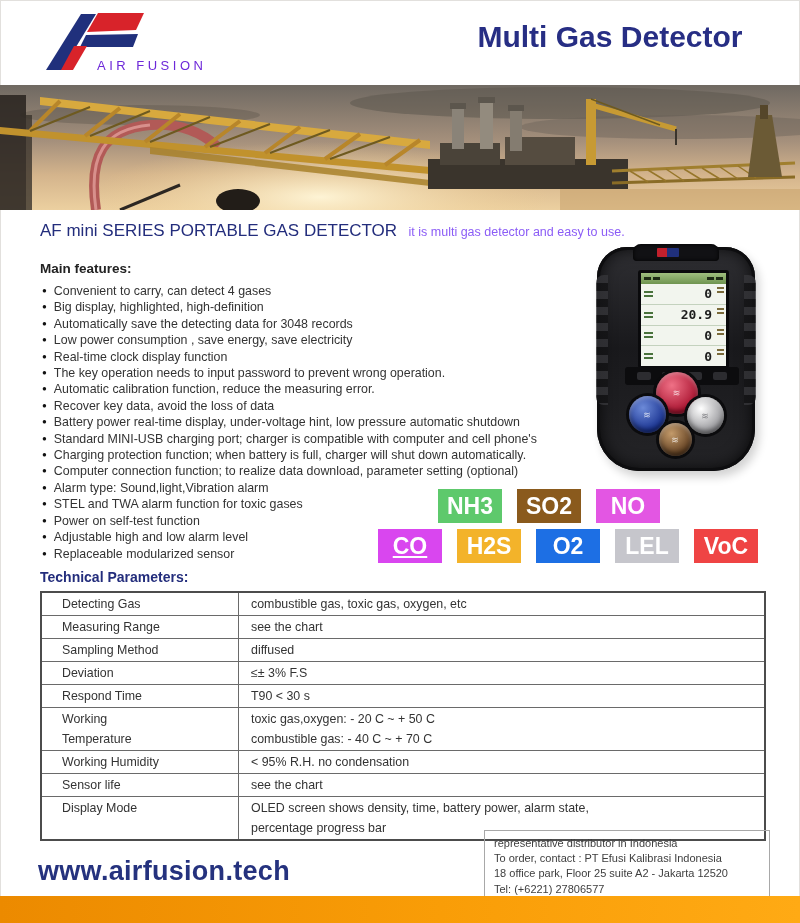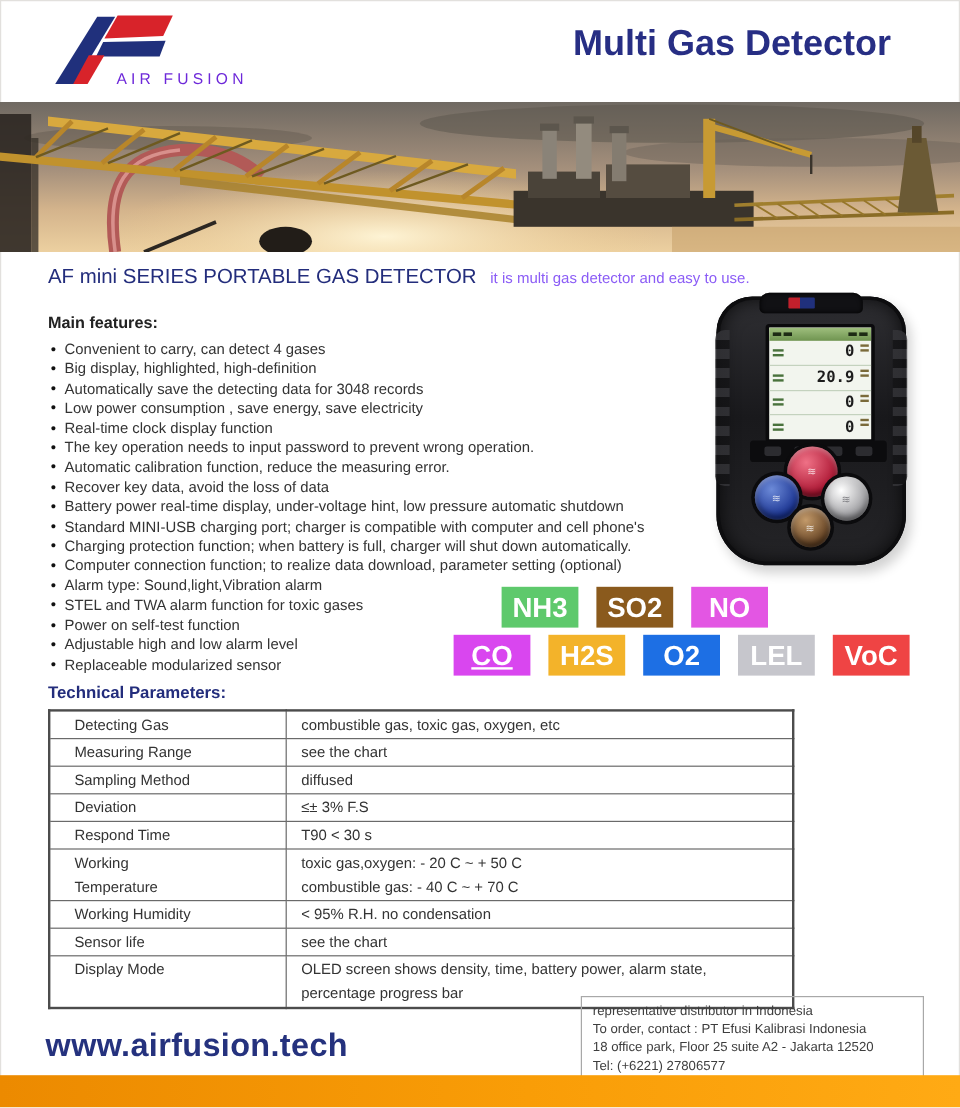--- a/index.html
+++ b/index.html
@@ -73,21 +73,21 @@
 
   
   .badges-row { position:absolute; display:flex; gap:15px; }
   .badges-row1 { left:418px; top:489px; }
   .badges-row2 { left:378px; top:529px; }
   .gas-badge { height:34px; min-width:48px; padding:0 8px; display:flex; align-items:center;
     justify-content:center; color:#fff; font-size:23px; font-weight:bold; line-height:1; }
 
   
   .tech-title { position:absolute; left:40px; top:569px; font-size:14px; font-weight:bold; color:#232d7c; }
-  .tech-table { position:absolute; left:40px; top:591px; width:622px; border-collapse:collapse;
+  .tech-table { position:absolute; left:40px; top:591px; width:726px; border-collapse:collapse;
     border:2px solid #4c4c4c; }
   .tech-table td { border:1px solid #6a6a6a; font-size:12.4px; color:#333;
     vertical-align:middle; }
   .tech-table td.param { width:168px; padding:1px 8px 1px 20px; }
   .tech-table td.value { padding:1px 8px 1px 12px;margin-top:20px; }
   .tech-table .cell-line { line-height:20px; height:20px; white-space:nowrap; }
 
   
   .distributor-box { position:absolute; left:484px; top:830px; width:266px;
     border:1px solid #a8a8a8; padding:5px 9px 7px; font-size:11px; line-height:15.2px; color:#3e3e3e; }
@@ -338,21 +338,21 @@
         <i></i>
         <i></i>
     </div>
     <div class="dbtn dbtn-red">≋</div>
     <div class="dbtn dbtn-blue">≋</div>
     <div class="dbtn dbtn-silver">≋</div>
     <div class="dbtn dbtn-bronze">≋</div>
   </div>
 
   <div class="badges-row badges-row1" id="badges-row1">
-      <div class="gas-badge" style="background: rgb(94, 201, 108);">NH3</div>
+      <div class="gas-badge" style="background: rgb(94, 201, 108); margin-left: 20px;">NH3</div>
       <div class="gas-badge" style="background: rgb(138, 90, 29);">SO2</div>
       <div class="gas-badge" style="background: rgb(227, 86, 227);">NO</div>
     </div>
   <div class="badges-row badges-row2" id="badges-row2">
       <div class="gas-badge" style="background: #d946ef; text-decoration: underline;">CO</div>
       <div class="gas-badge" style="background: rgb(243, 179, 42);">H2S</div>
       <div class="gas-badge" style="background: rgb(29, 111, 228);">O2</div>
       <div class="gas-badge" style="background: rgb(198, 198, 204);">LEL</div>
       <div class="gas-badge" style="background: #ef4444;">VoC</div>
     </div>

